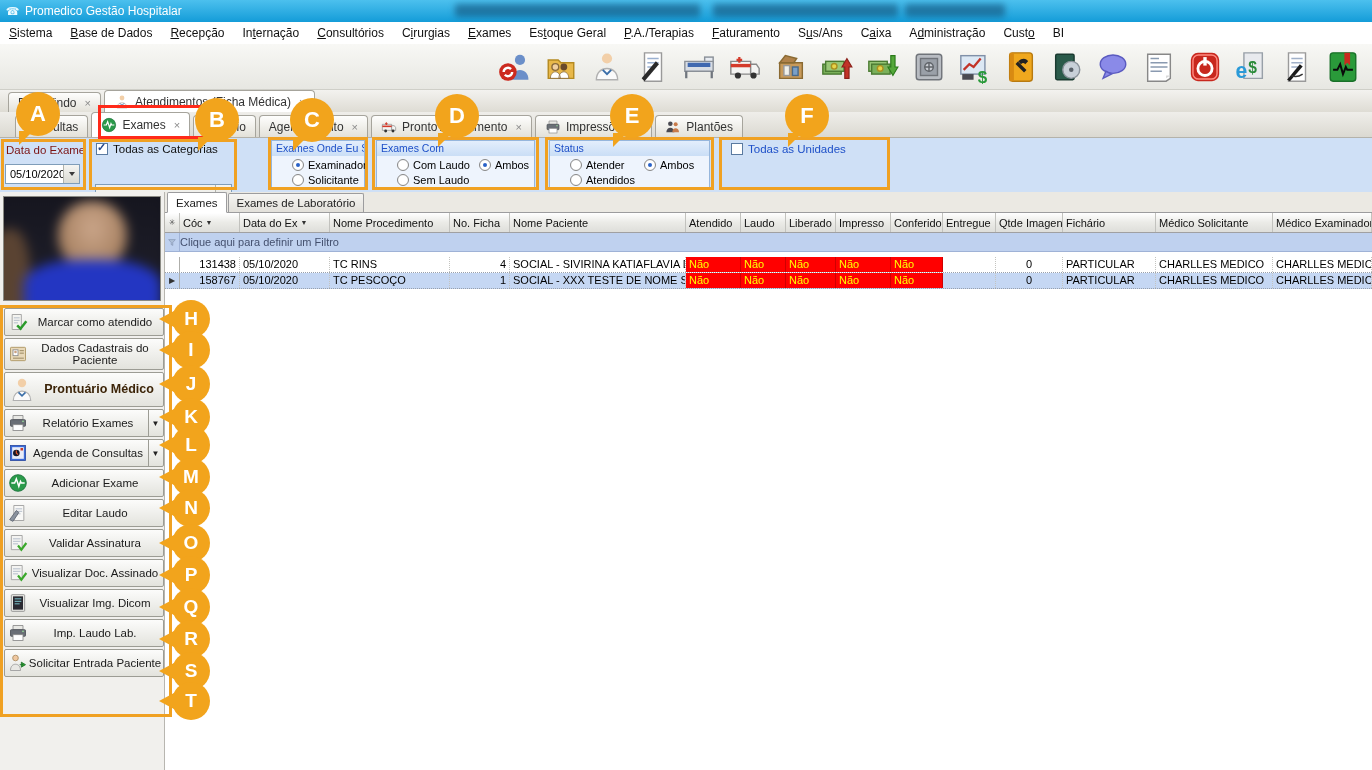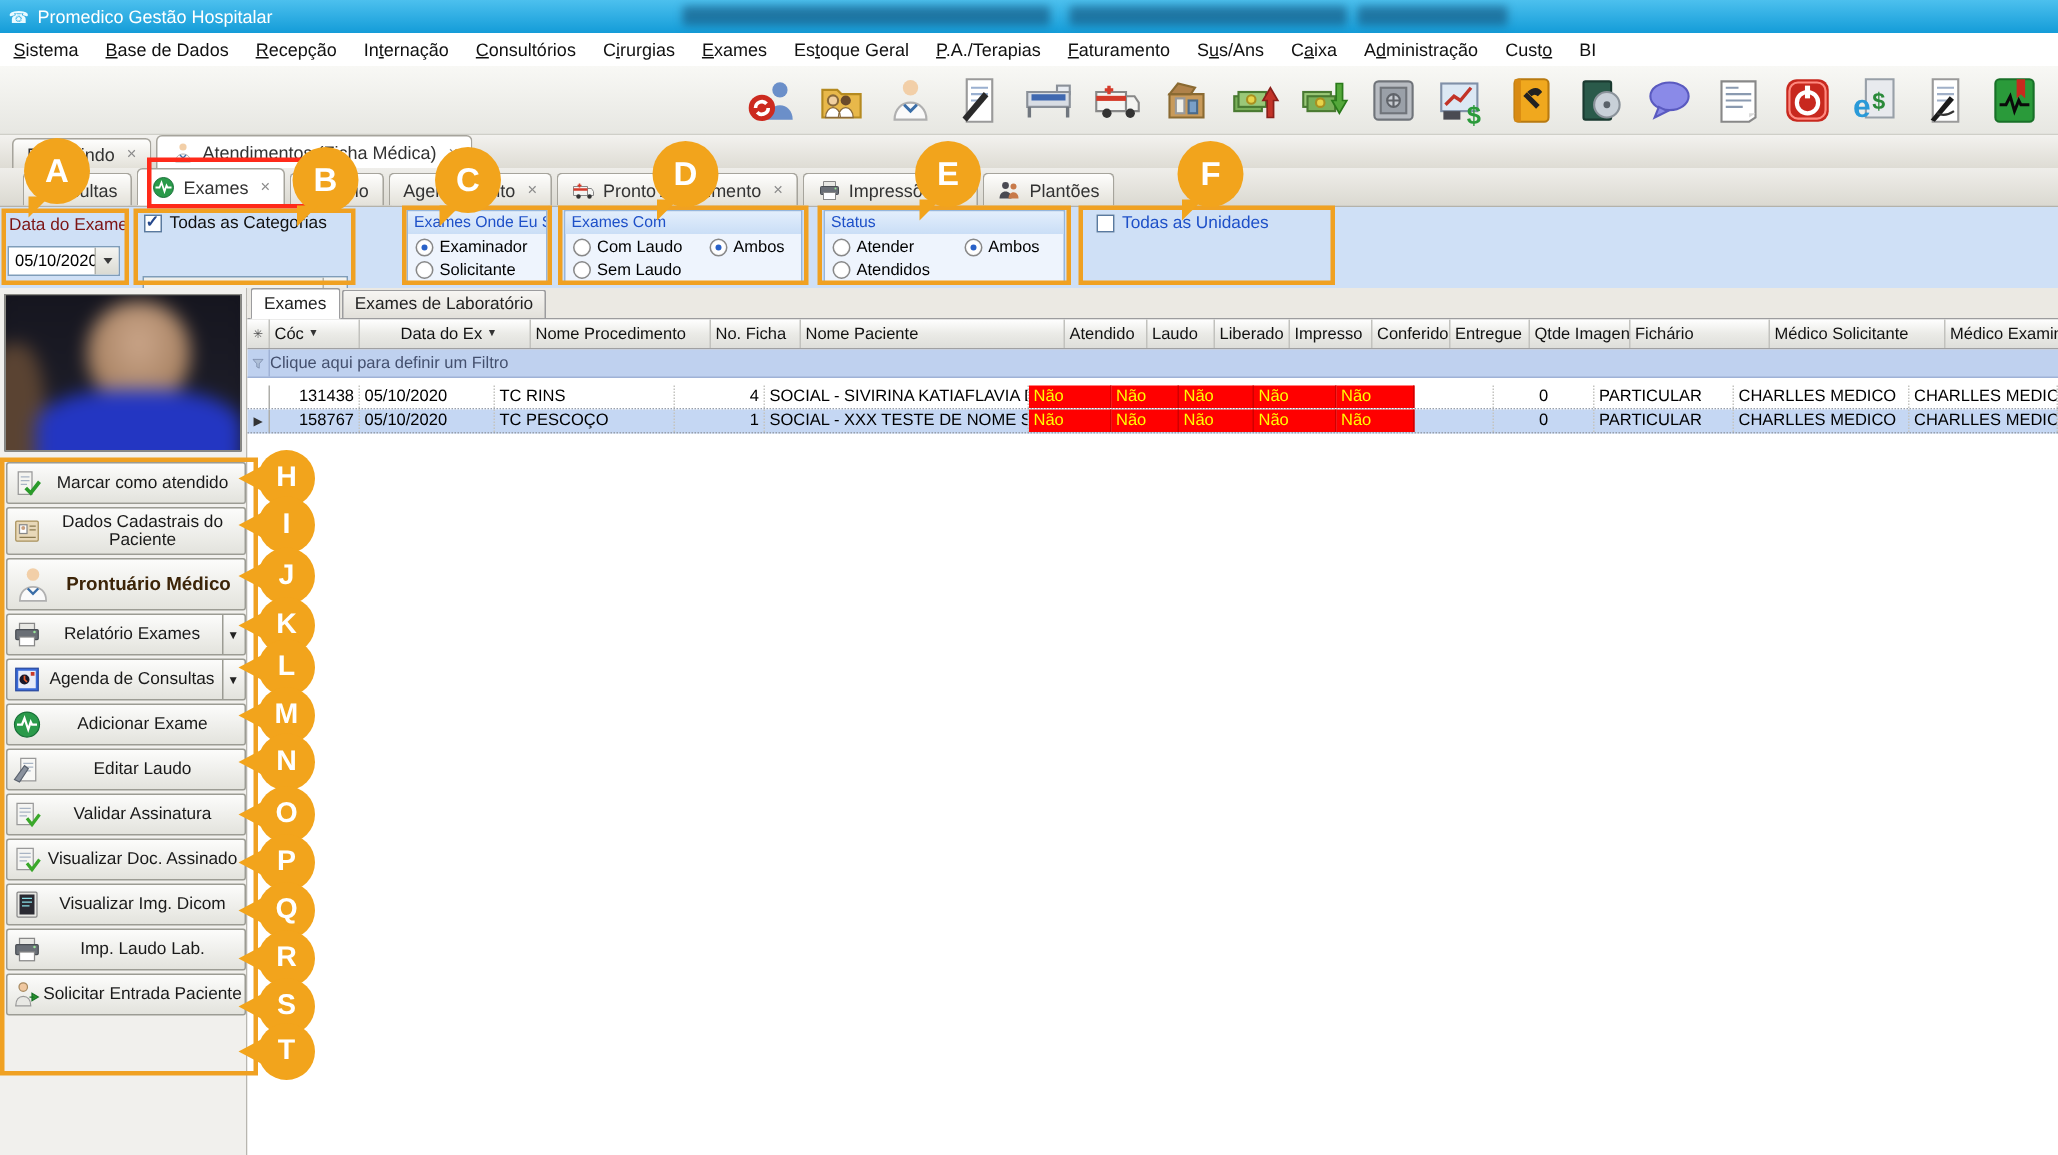--- a/index.html
+++ b/index.html
@@ -38,21 +38,21 @@
 .combo .cbtn{position:absolute;right:0;top:0;width:16px;height:100%;background:linear-gradient(#f5f5f2,#dadad2);border-left:1px solid #b2b2aa;display:flex;align-items:center;justify-content:center}
 .combo .cbtn::after{content:'';border-top:4px solid #3a3a3a;border-left:3.5px solid transparent;border-right:3.5px solid transparent}
 .combo.disabled{background:#f0f0ec}
 .combo.disabled .cbtn::after{border-top-color:#8e8e8a}
 .chkrow{display:flex;align-items:center;gap:5px;font-size:11.5px;color:#111}
 .chkrow.blue{color:#1e50c8}
 .checkbox{width:12px;height:12px;border:1px solid #5a7aa0;background:#fff;display:inline-block;position:relative;flex:0 0 12px}
 .checkbox.checked::after{content:'✓';position:absolute;left:0;top:-3px;font-size:11px;font-weight:bold;color:#26488c}
 .groupbox{position:absolute;background:#eef4fd;border:1px solid #96b6dc}
 .gbtitle{height:15px;background:linear-gradient(#e3eefc,#cadef6);color:#1e50c8;font-size:10.5px;padding:1px 4px;white-space:nowrap;overflow:hidden}
-.gboptions{display:flex;flex-flow:column wrap;height:32px;padding:1px 2px;column-gap:6px}
+.gboptions{display:flex;flex-flow:column wrap;height:32px;padding:1px 17px;column-gap:6px}
 .radio-row{display:flex;align-items:center;gap:4px;font-size:11px;height:15px;padding-left:3px;white-space:nowrap}
 .radio{width:12px;height:12px;border:1px solid #888;border-radius:50%;background:radial-gradient(#fff 55%,#e4e4e4);display:inline-block;position:relative;flex:0 0 12px}
 .radio.sel::after{content:'';position:absolute;left:3px;top:3px;width:4px;height:4px;border-radius:50%;background:#2a62c8}
 
 
 .leftcol{position:absolute;left:0;top:192px;width:165px;bottom:0;background:#f1f0ed;border-right:1px solid #b8b6b0}
 .photo{position:absolute;left:3px;top:4px;width:158px;height:105px;background:#10101a;border:1px solid #8a8a84;overflow:hidden}
 .ph-blur{position:absolute;left:-8px;top:-8px;right:-8px;bottom:-8px;filter:blur(6px)}
 .ph-bg{position:absolute;left:0;top:0;width:100%;height:100%;background:linear-gradient(#15151e,#20202c)}
 .ph-side{position:absolute;left:-4%;top:34%;width:24%;height:90%;background:#5a4332;border-radius:40%}
@@ -576,21 +576,21 @@
     <div class="gtab">Exames de Laboratório</div>
   </div>
   <div class="gridheader">
       <div class="gh gh0" style="width: 15px; flex: 0 0 15px;">
         <span>✳</span>
       </div>
       <div class="gh" style="width: 60px; flex: 0 0 60px;">
         <span>Cóc</span>
         <span class="sort">▼</span>
       </div>
-      <div class="gh" style="width: 90px; flex: 0 0 90px; margin-left: 24px;">
+      <div class="gh" style="width: 90px; flex: 0 0 90px;">
         <span>Data do Ex</span>
         <span class="sort">▼</span>
       </div>
       <div class="gh" style="width: 120px; flex: 0 0 120px;">
         <span>Nome Procedimento</span>
       </div>
       <div class="gh" style="width: 60px; flex: 0 0 60px;">
         <span>No. Ficha</span>
       </div>
       <div class="gh" style="width: 176px; flex: 0 0 176px;">

